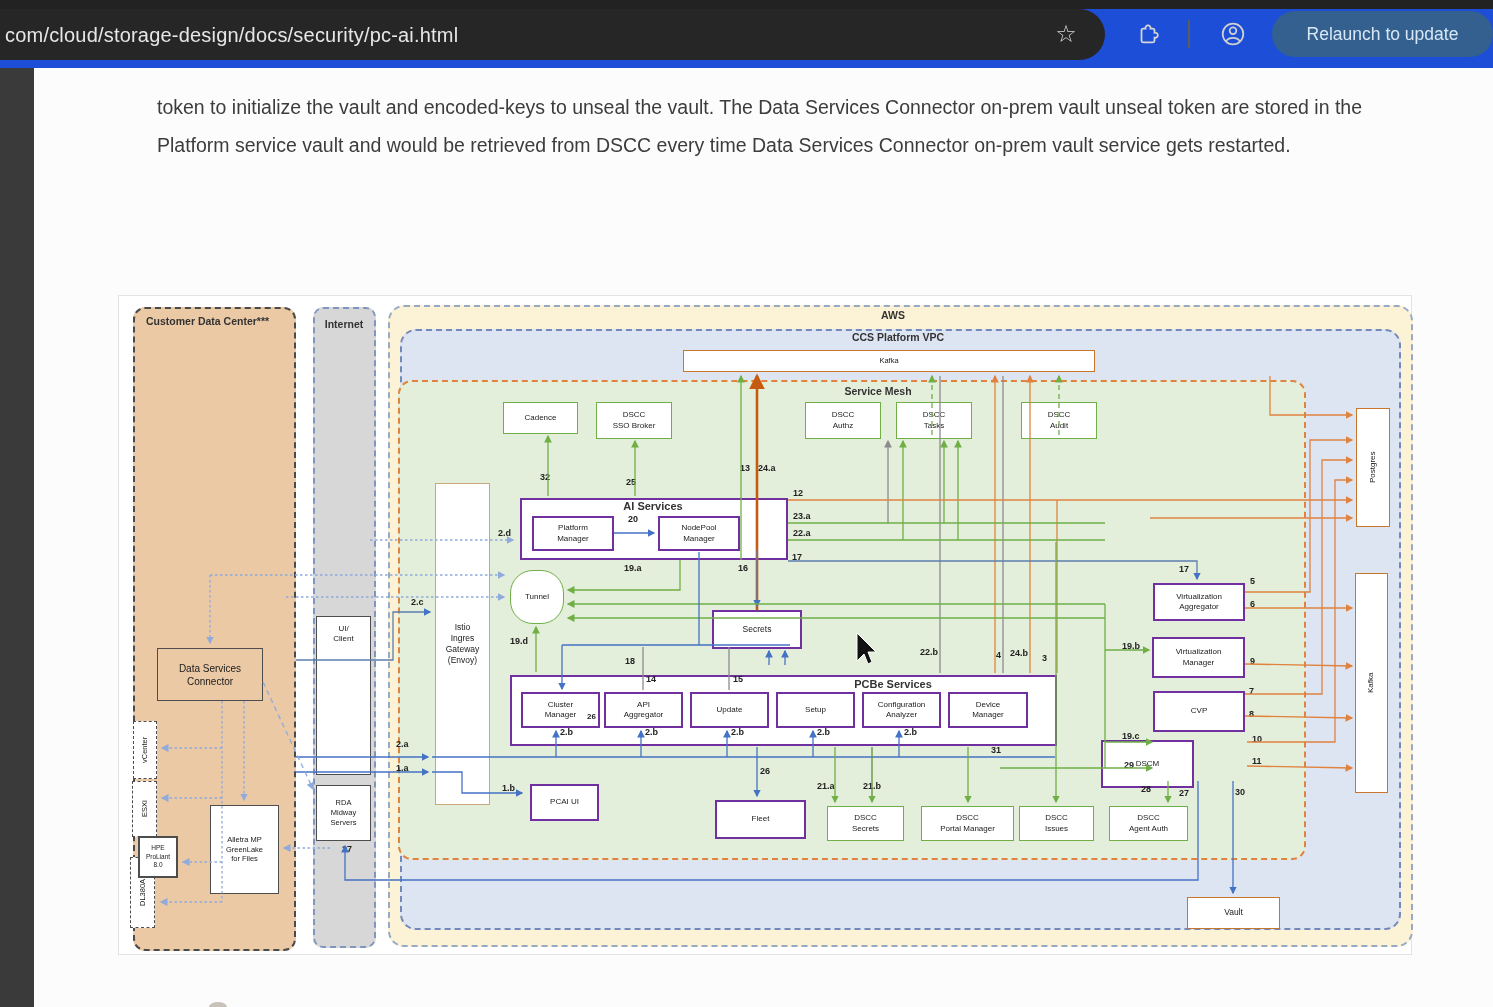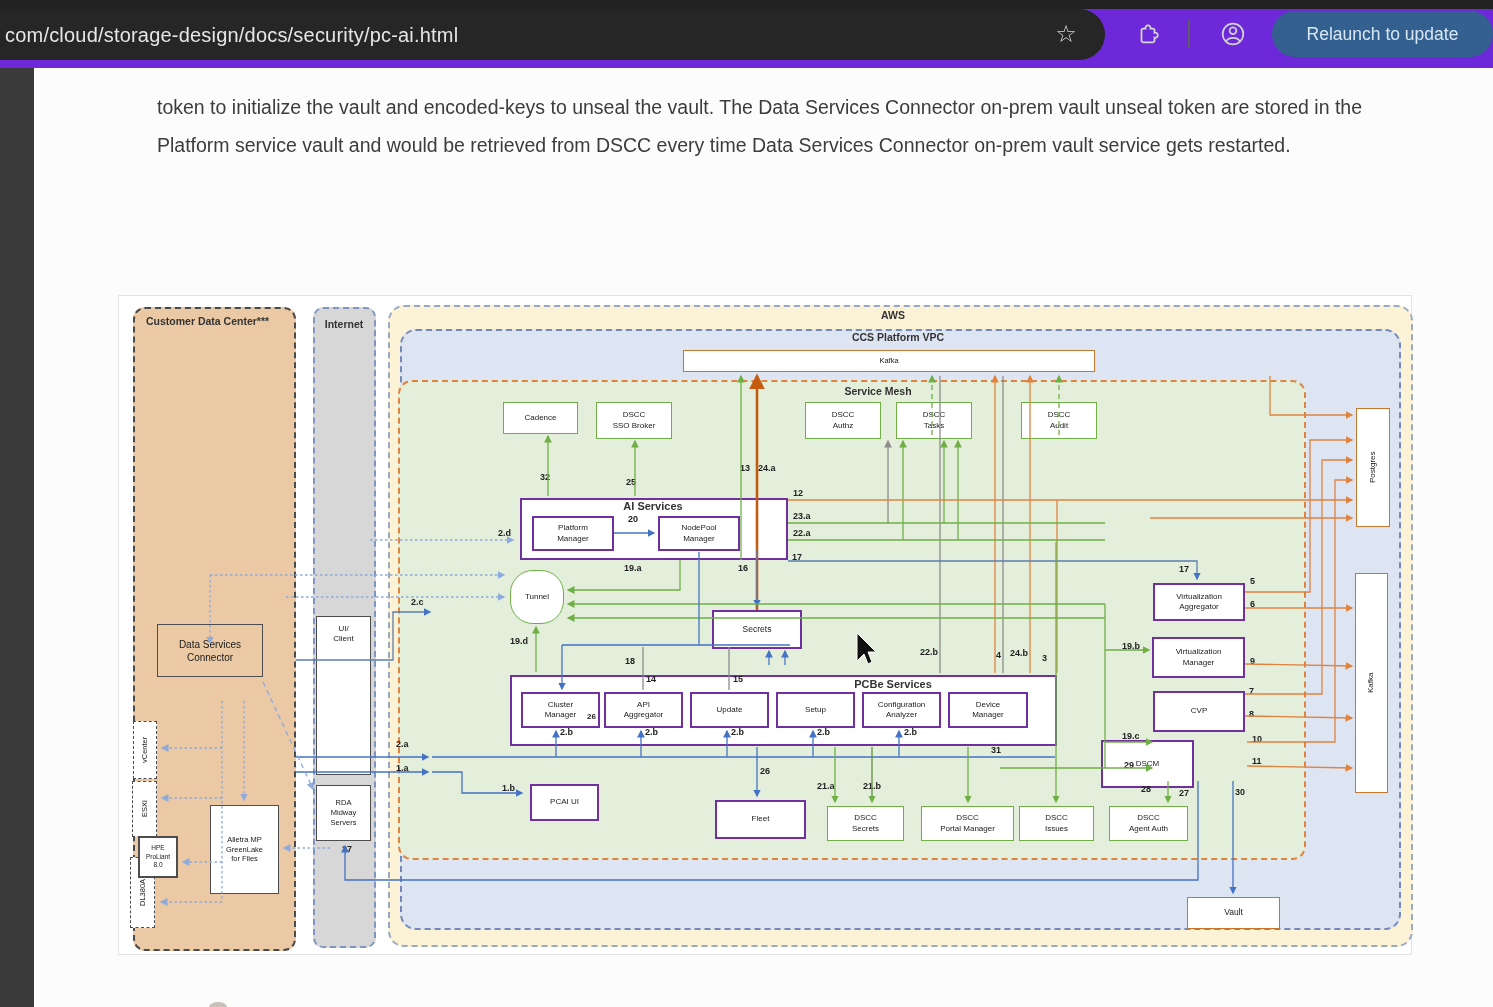--- a/index.html
+++ b/index.html
@@ -1,20 +1,20 @@
 <!DOCTYPE html>
 <html><head>
 <meta charset="utf-8">
 <style>
   html,body{margin:0;padding:0;background:#111;}
   *{box-sizing:border-box;font-family:"Liberation Sans",sans-serif;}
   #app{position:relative;width:1493px;height:1007px;overflow:hidden;background:#3a3a3a;}
 
   
-  #topbar{position:absolute;left:0;top:0;width:1493px;height:87px;background:#6d28d9;}
+  #topbar{position:absolute;left:0;top:0;width:1493px;height:87px;background:#1d4ed8;}
   #topstrip{position:absolute;left:0;top:0;width:1493px;height:9px;background:#222;}
   #urlpill{position:absolute;left:-30px;top:9px;width:1135px;height:51px;background:#262626;border-radius:26px;display:flex;align-items:center;}
   #urltext{position:absolute;left:35px;top:15px;font-size:20px;color:#e6e6e6;letter-spacing:.2px;white-space:nowrap;}
   .chromeicon{position:absolute;top:14px;width:40px;height:40px;display:flex;align-items:center;justify-content:center;color:#d8d8d8;}
   #star{left:1046px;font-size:24px;}
   #ext{left:1127px;}
   #sep{position:absolute;left:1188px;top:20px;width:2px;height:28px;background:#5c5c5c;}
   #profile{left:1213px;}
   #relaunch{position:absolute;left:1272px;top:11px;width:221px;height:46px;background:#33608f;border-radius:23px;color:#d7e7f6;font-size:17.5px;display:flex;align-items:center;justify-content:center;border:none;}
 
@@ -104,20 +104,24 @@
 Authz</div>
   <div class="node g" style="left:896px;top:402px;width:76px;height:37px;">DSCC
 Tasks</div>
   <div class="node g" style="left:1021px;top:402px;width:76px;height:37px;">DSCC
 Audit</div>
   <div class="node p2" style="left:532px;top:516px;width:82px;height:35px;">Platform
 Manager</div>
   <div class="node p2" style="left:658px;top:516px;width:82px;height:35px;">NodePool
 Manager</div>
   <div class="node g" style="left:510px;top:570px;width:54px;height:54px;border-radius:23px;">Tunnel</div>
+  <div class="node tan" style="left:435px;top:483px;width:55px;height:322px;font-size:8.5px;">Istio
+Ingres
+Gateway
+(Envoy)</div>
   <div class="node p" style="left:712px;top:610px;width:90px;height:39px;font-size:8.5px;">Secrets</div>
   <div class="node p2" style="left:521px;top:692px;width:79px;height:36px;">Cluster
 Manager</div>
   <div class="node p2" style="left:604px;top:692px;width:79px;height:36px;">API
 Aggregator</div>
   <div class="node p2" style="left:690px;top:692px;width:79px;height:36px;">Update</div>
   <div class="node p2" style="left:776px;top:692px;width:79px;height:36px;">Setup</div>
   <div class="node p2" style="left:862px;top:692px;width:79px;height:36px;">Configuration
 Analyzer</div>
   <div class="node p2" style="left:948px;top:692px;width:80px;height:36px;">Device
@@ -140,21 +144,21 @@
   <div class="node p" style="left:1101px;top:740px;width:93px;height:48px;">DSCM</div>
   <div class="node o vert" style="left:1356px;top:408px;width:34px;height:119px;">Postgres</div>
   <div class="node o vert" style="left:1355px;top:573px;width:33px;height:220px;">Kafka</div>
   <div class="node o" style="left:1187px;top:897px;width:93px;height:32px;font-size:8.5px;">Vault</div>
 
   <div class="node d" style="left:316px;top:616px;width:55px;height:159px;align-items:flex-start;padding-top:7px;">UI/
 Client</div>
   <div class="node d" style="left:316px;top:785px;width:55px;height:56px;font-size:7.5px;">RDA
 Midway
 Servers</div>
-  <div class="node d" style="left:157px;top:624px;width:106px;height:53px;background:#eac9a4;font-size:10px;">Data Services
+  <div class="node d" style="left:157px;top:648px;width:106px;height:53px;background:#eac9a4;font-size:10px;">Data Services
 Connector</div>
   <div class="node dashb vert" style="left:133px;top:721px;width:24px;height:58px;font-size:7.5px;">vCenter</div>
   <div class="node dashb vert" style="left:132px;top:781px;width:25px;height:56px;font-size:7.5px;">ESXi</div>
   <div class="node dashb vert" style="left:130px;top:857px;width:25px;height:71px;font-size:7.5px;">DL380A</div>
   <div class="node d" style="left:138px;top:836px;width:40px;height:42px;font-size:6.5px;border-width:2px;">HPE
 ProLiant
 8.0</div>
   <div class="node d" style="left:210px;top:805px;width:69px;height:89px;font-size:7.5px;">Alletra MP
 GreenLake
 for Files</div>

